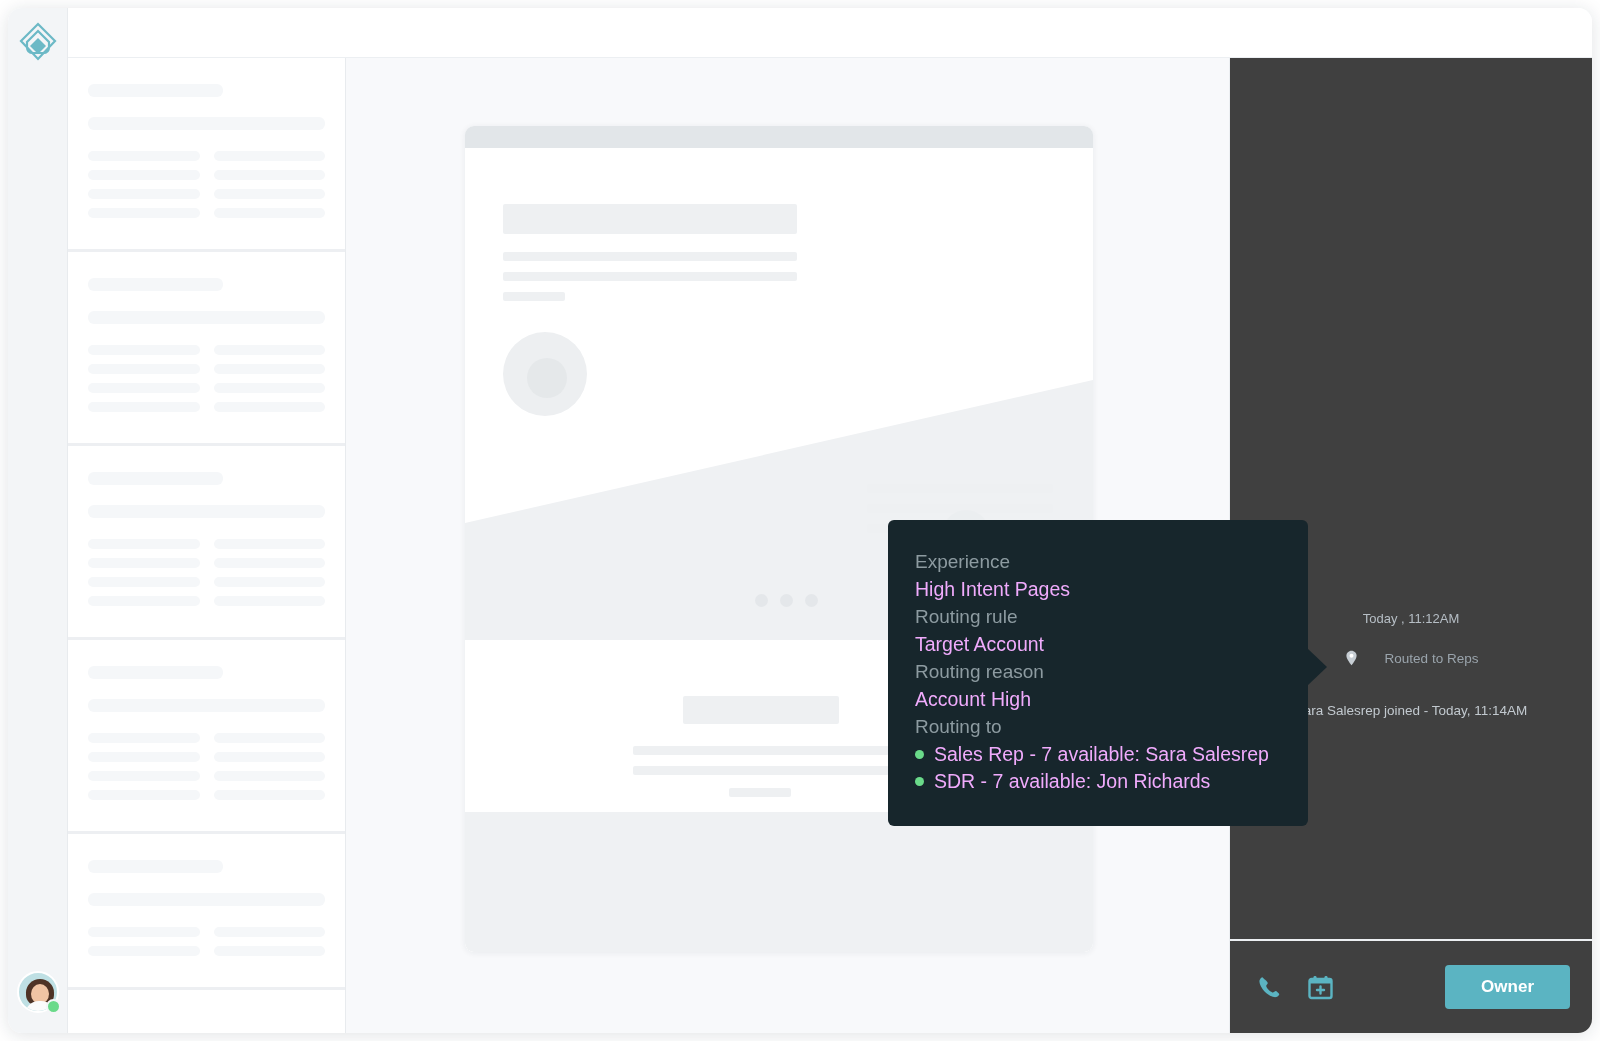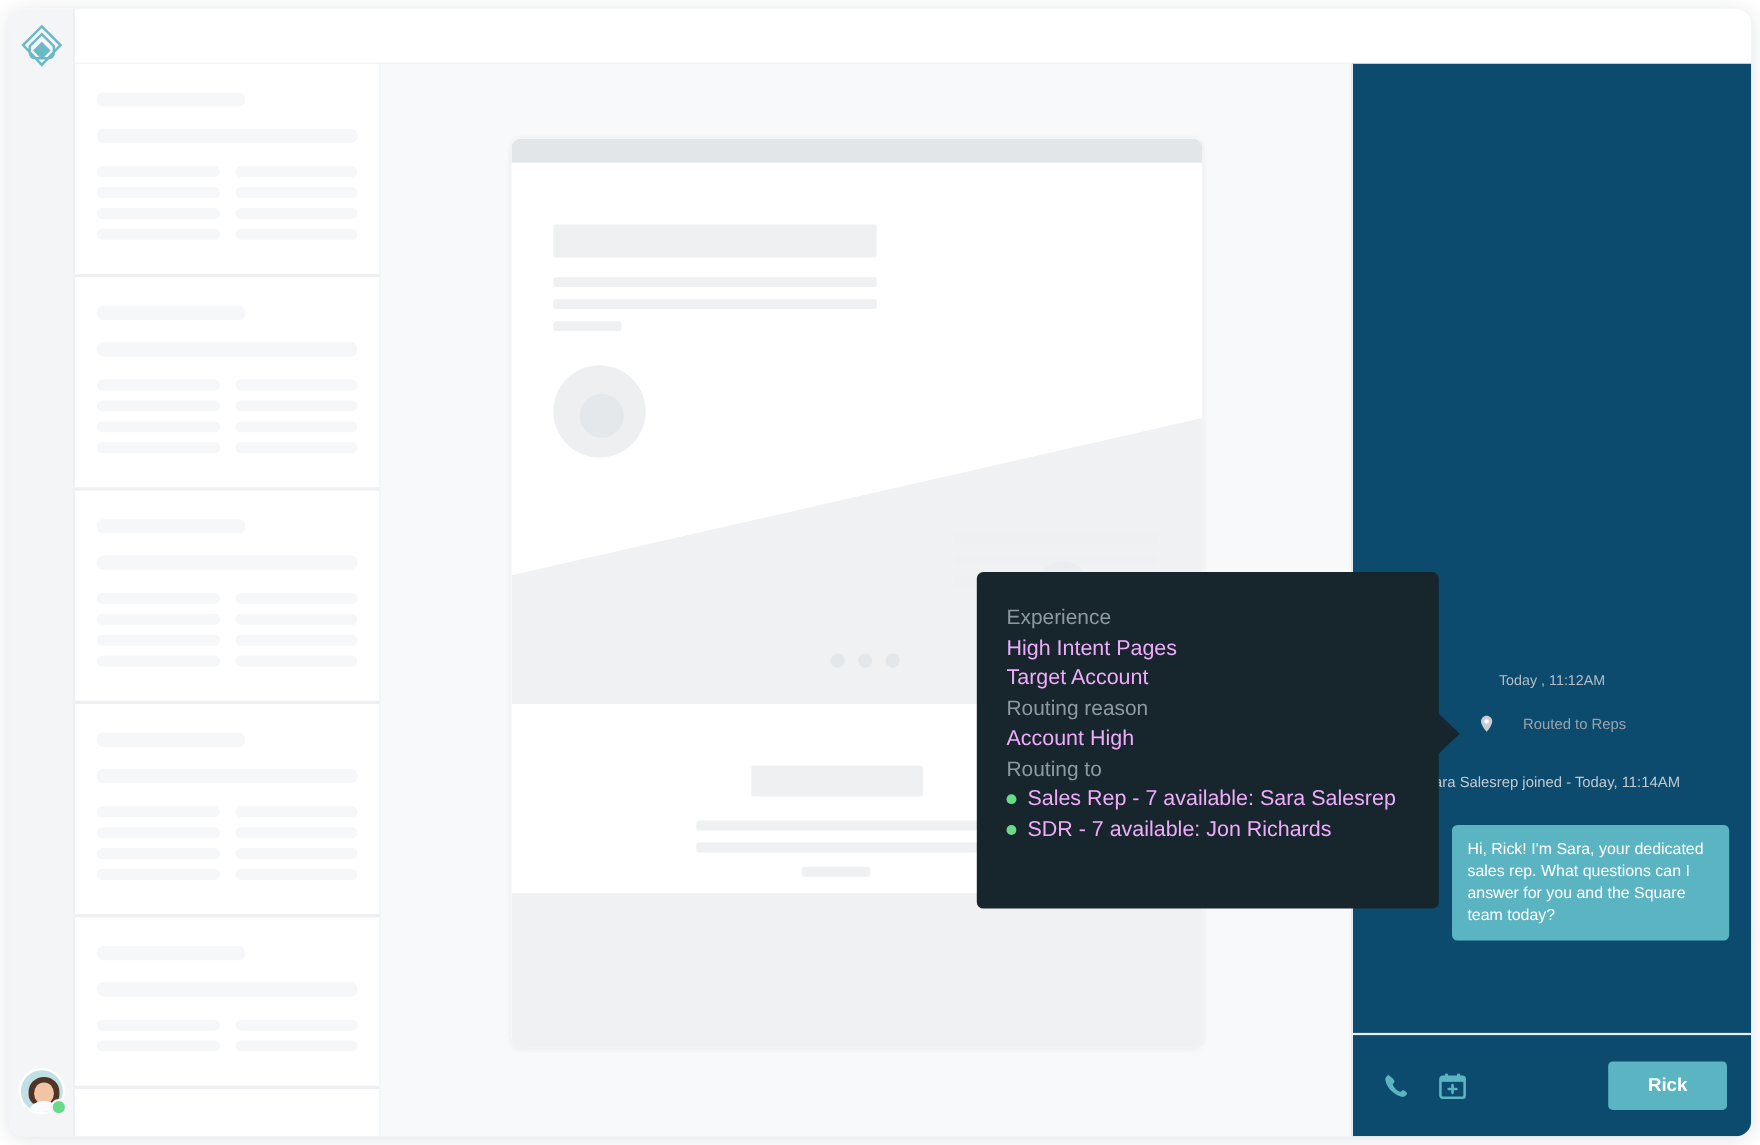--- a/index.html
+++ b/index.html
@@ -164,21 +164,21 @@
   }
   .tt-label { color: #8d9ba1; font-size: 19px; line-height: 27.5px; }
   .tt-value { color: #f0abfc; font-size: 19.5px; line-height: 27.5px; }
   .tt-row   { display: flex; align-items: center; gap: 10px; line-height: 27.5px; }
   .tt-dot   { width: 9px; height: 9px; border-radius: 50%; background: #6ada8a; flex: none; }
 
   
   .chat {
     position: absolute; right: 0; top: 50px;
     width: 363px; bottom: 0;
-    background: #0c4a6e;
+    background: #404040;
     border-left: 1px solid #eceff2;
   }
   .chat-body { position: absolute; left: 0; top: 0; right: 0; bottom: 92px; overflow: hidden; }
   .chat-ts {
     position: absolute; left: 0; right: 0; top: 553px;
     text-align: center; color: #b6bec5; font-size: 13px;
   }
   .chat-event {
     position: absolute; left: 0; right: 0; top: 592px;
     display: flex; justify-content: center; align-items: center; gap: 26px;
@@ -371,45 +371,45 @@
       <div class="chat-event">
         <span class="pin-icon">
           <svg viewBox="0 0 15 16" width="15" height="16">
             <path d="M7.5 0.7C4.6 0.7 2.4 3 2.4 5.8c0 3.7 5.1 9.4 5.1 9.4s5.1-5.7 5.1-9.4C12.6 3 10.4.7 7.5.7z" fill="#c7ced4"></path>
             <circle cx="7.5" cy="5.8" r="2" fill="#ffffff"></circle>
           </svg>
         </span>
         <span>Routed to Reps</span>
       </div>
       <div class="chat-join">Sara Salesrep joined - Today, 11:14AM</div>
-      <div class="bubble">Hi, Rick! I'm Sara, your dedicated sales rep. What questions can I answer for you and the Square team today?</div>
     </div>
     <div class="chat-divider"></div>
     <div class="chat-foot">
       <span class="foot-icon">
         <svg viewBox="0 0 27 27" width="27" height="27">
           <path d="M6.4 3.2c-.9 0-2.6 1.9-2.9 3.2-.6 2.6 2 7.9 5.3 11.3 3.4 3.4 8.7 6 11.3 5.4 1.3-.3 3.2-2 3.2-2.9 0-.5-2.7-3.2-3.5-3.2-.6 0-2.4 1.6-2.9 1.6-.8 0-2.9-1.4-4.1-2.6-1.2-1.2-2.6-3.3-2.6-4.1 0-.5 1.6-2.3 1.6-2.9 0-.8-2.8-3.8-3.4-3.8z" fill="#5bb4c2"></path>
         </svg>
       </span>
       <span class="foot-icon">
         <svg viewBox="0 0 27 27" width="27" height="27">
           <rect x="2.5" y="5" width="22" height="19" rx="2" fill="none" stroke="#5bb4c2" stroke-width="2.4"></rect>
           <rect x="2.5" y="5" width="22" height="4.5" fill="#5bb4c2"></rect>
           <rect x="6.5" y="2" width="3" height="5" rx="1.2" fill="#5bb4c2"></rect>
           <rect x="17.5" y="2" width="3" height="5" rx="1.2" fill="#5bb4c2"></rect>
           <path d="M13.5 12.5v7M10 16h7" stroke="#5bb4c2" stroke-width="2.4" stroke-linecap="round"></path>
         </svg>
       </span>
-      <button class="send-btn">Rick</button>
+      <button class="send-btn">Owner</button>
     </div>
   </div>
 
   <div class="tooltip">
     <div class="tt-label">Experience</div>
     <div class="tt-value">High Intent Pages</div>
+    <div class="tt-label">Routing rule</div>
     <div class="tt-value">Target Account</div>
     <div class="tt-label">Routing reason</div>
     <div class="tt-value">Account High</div>
     <div class="tt-label">Routing to</div>
     <div class="tt-row">
       <span class="tt-dot"></span>
       <span class="tt-value">Sales Rep - 7 available: Sara Salesrep</span>
     </div>
     <div class="tt-row">
       <span class="tt-dot"></span>

